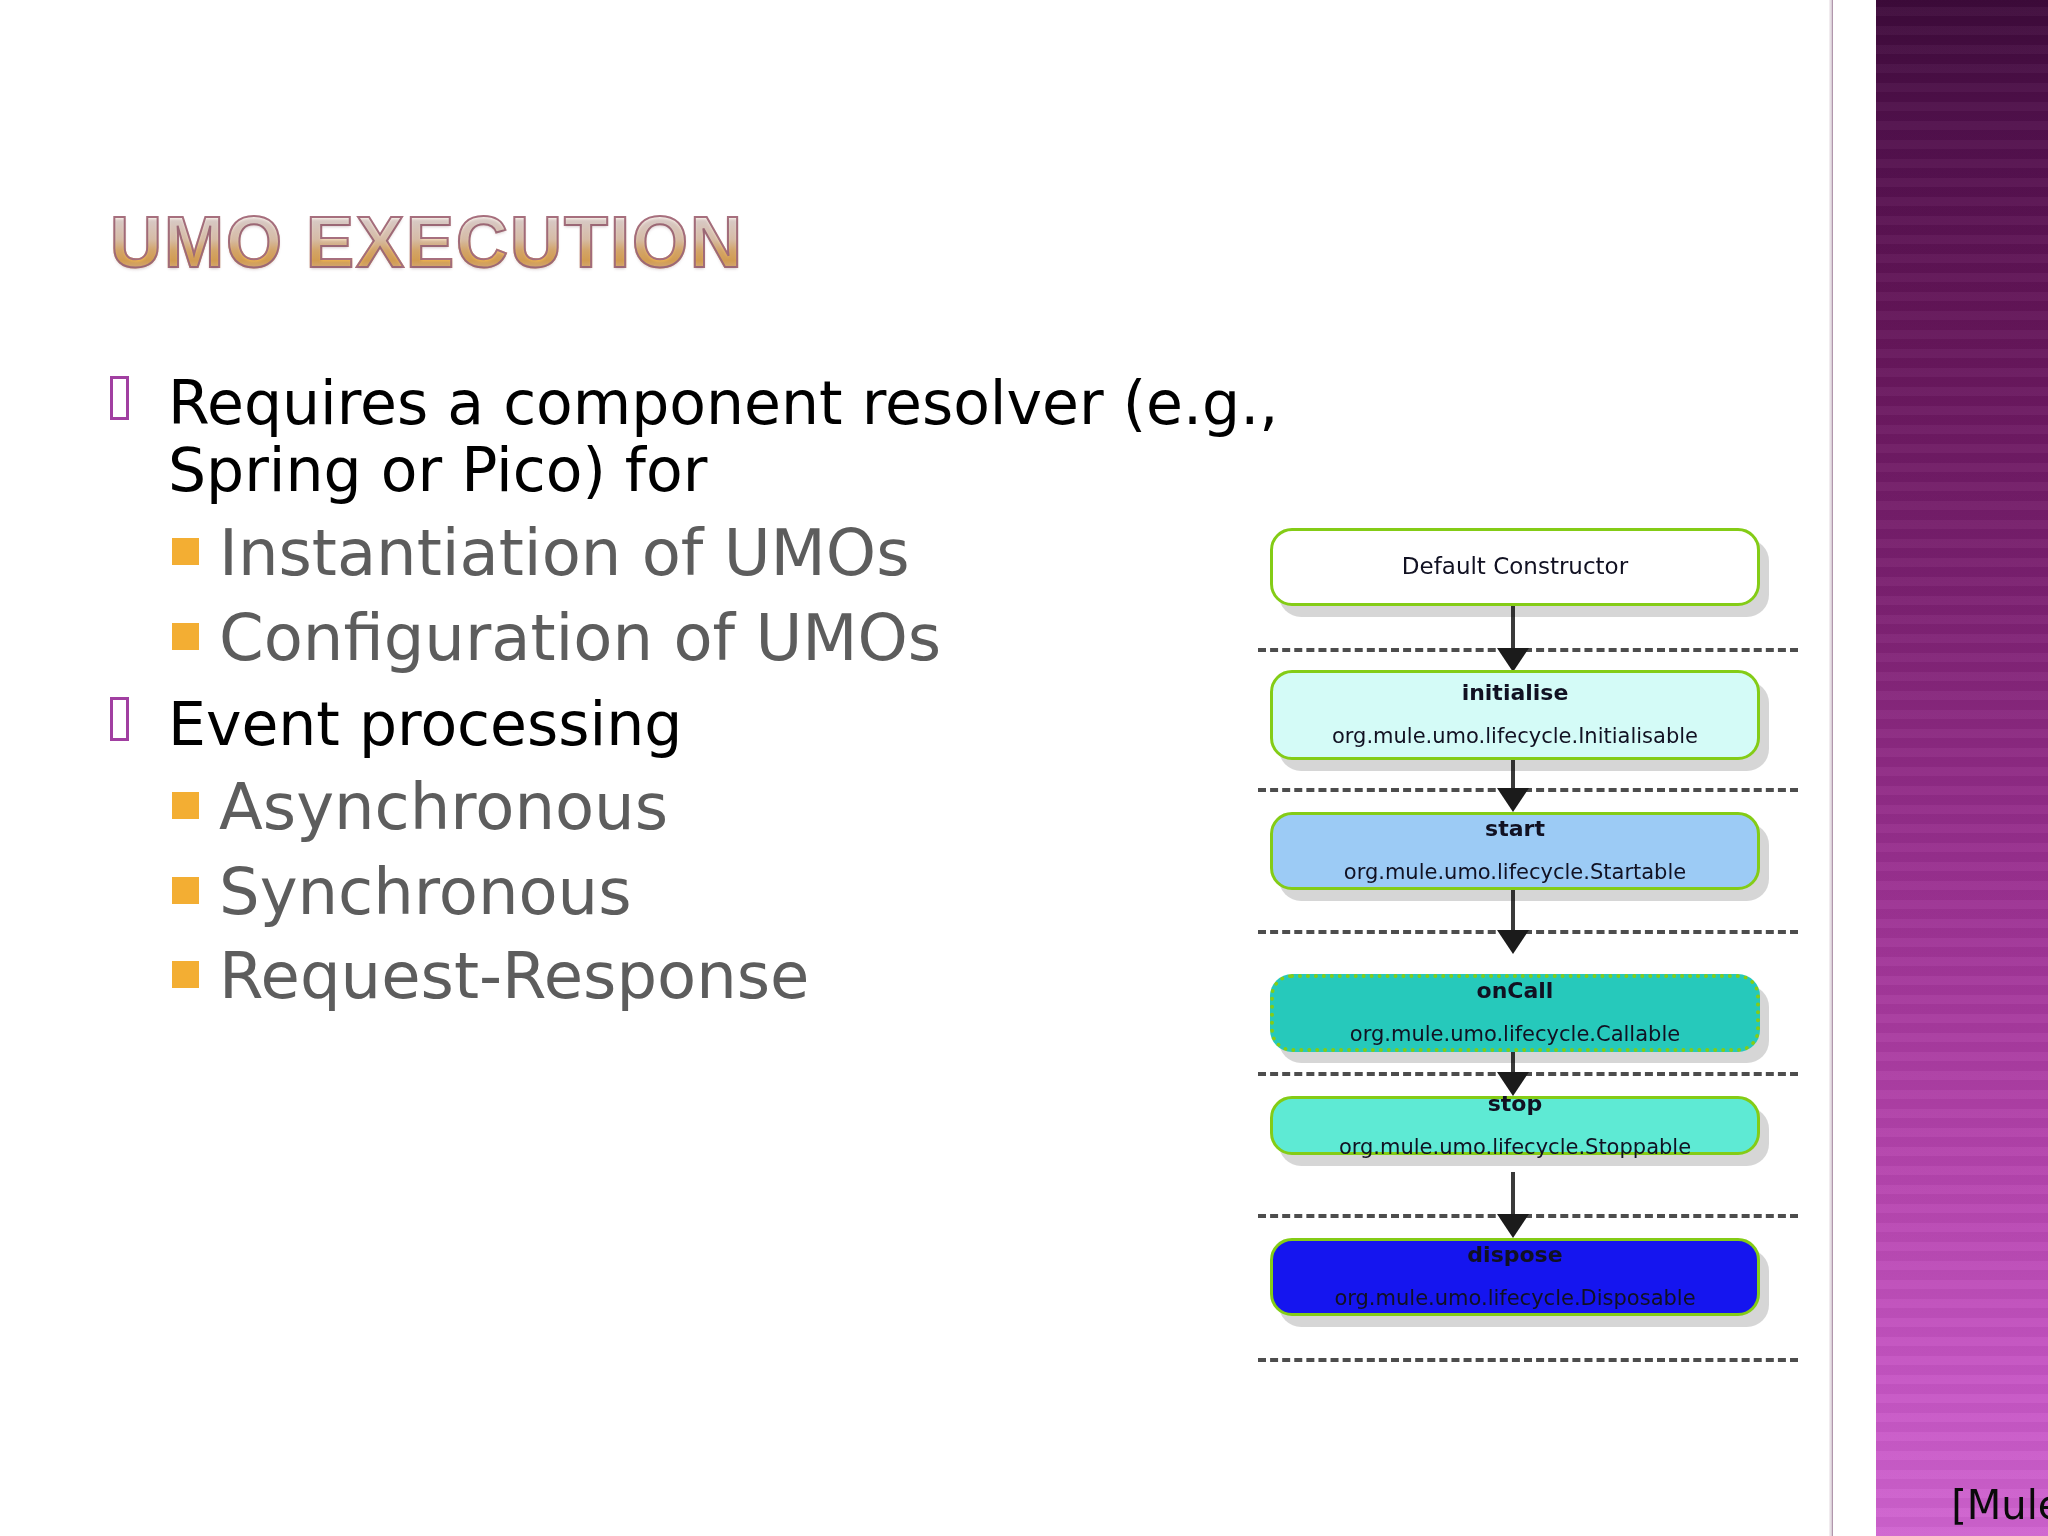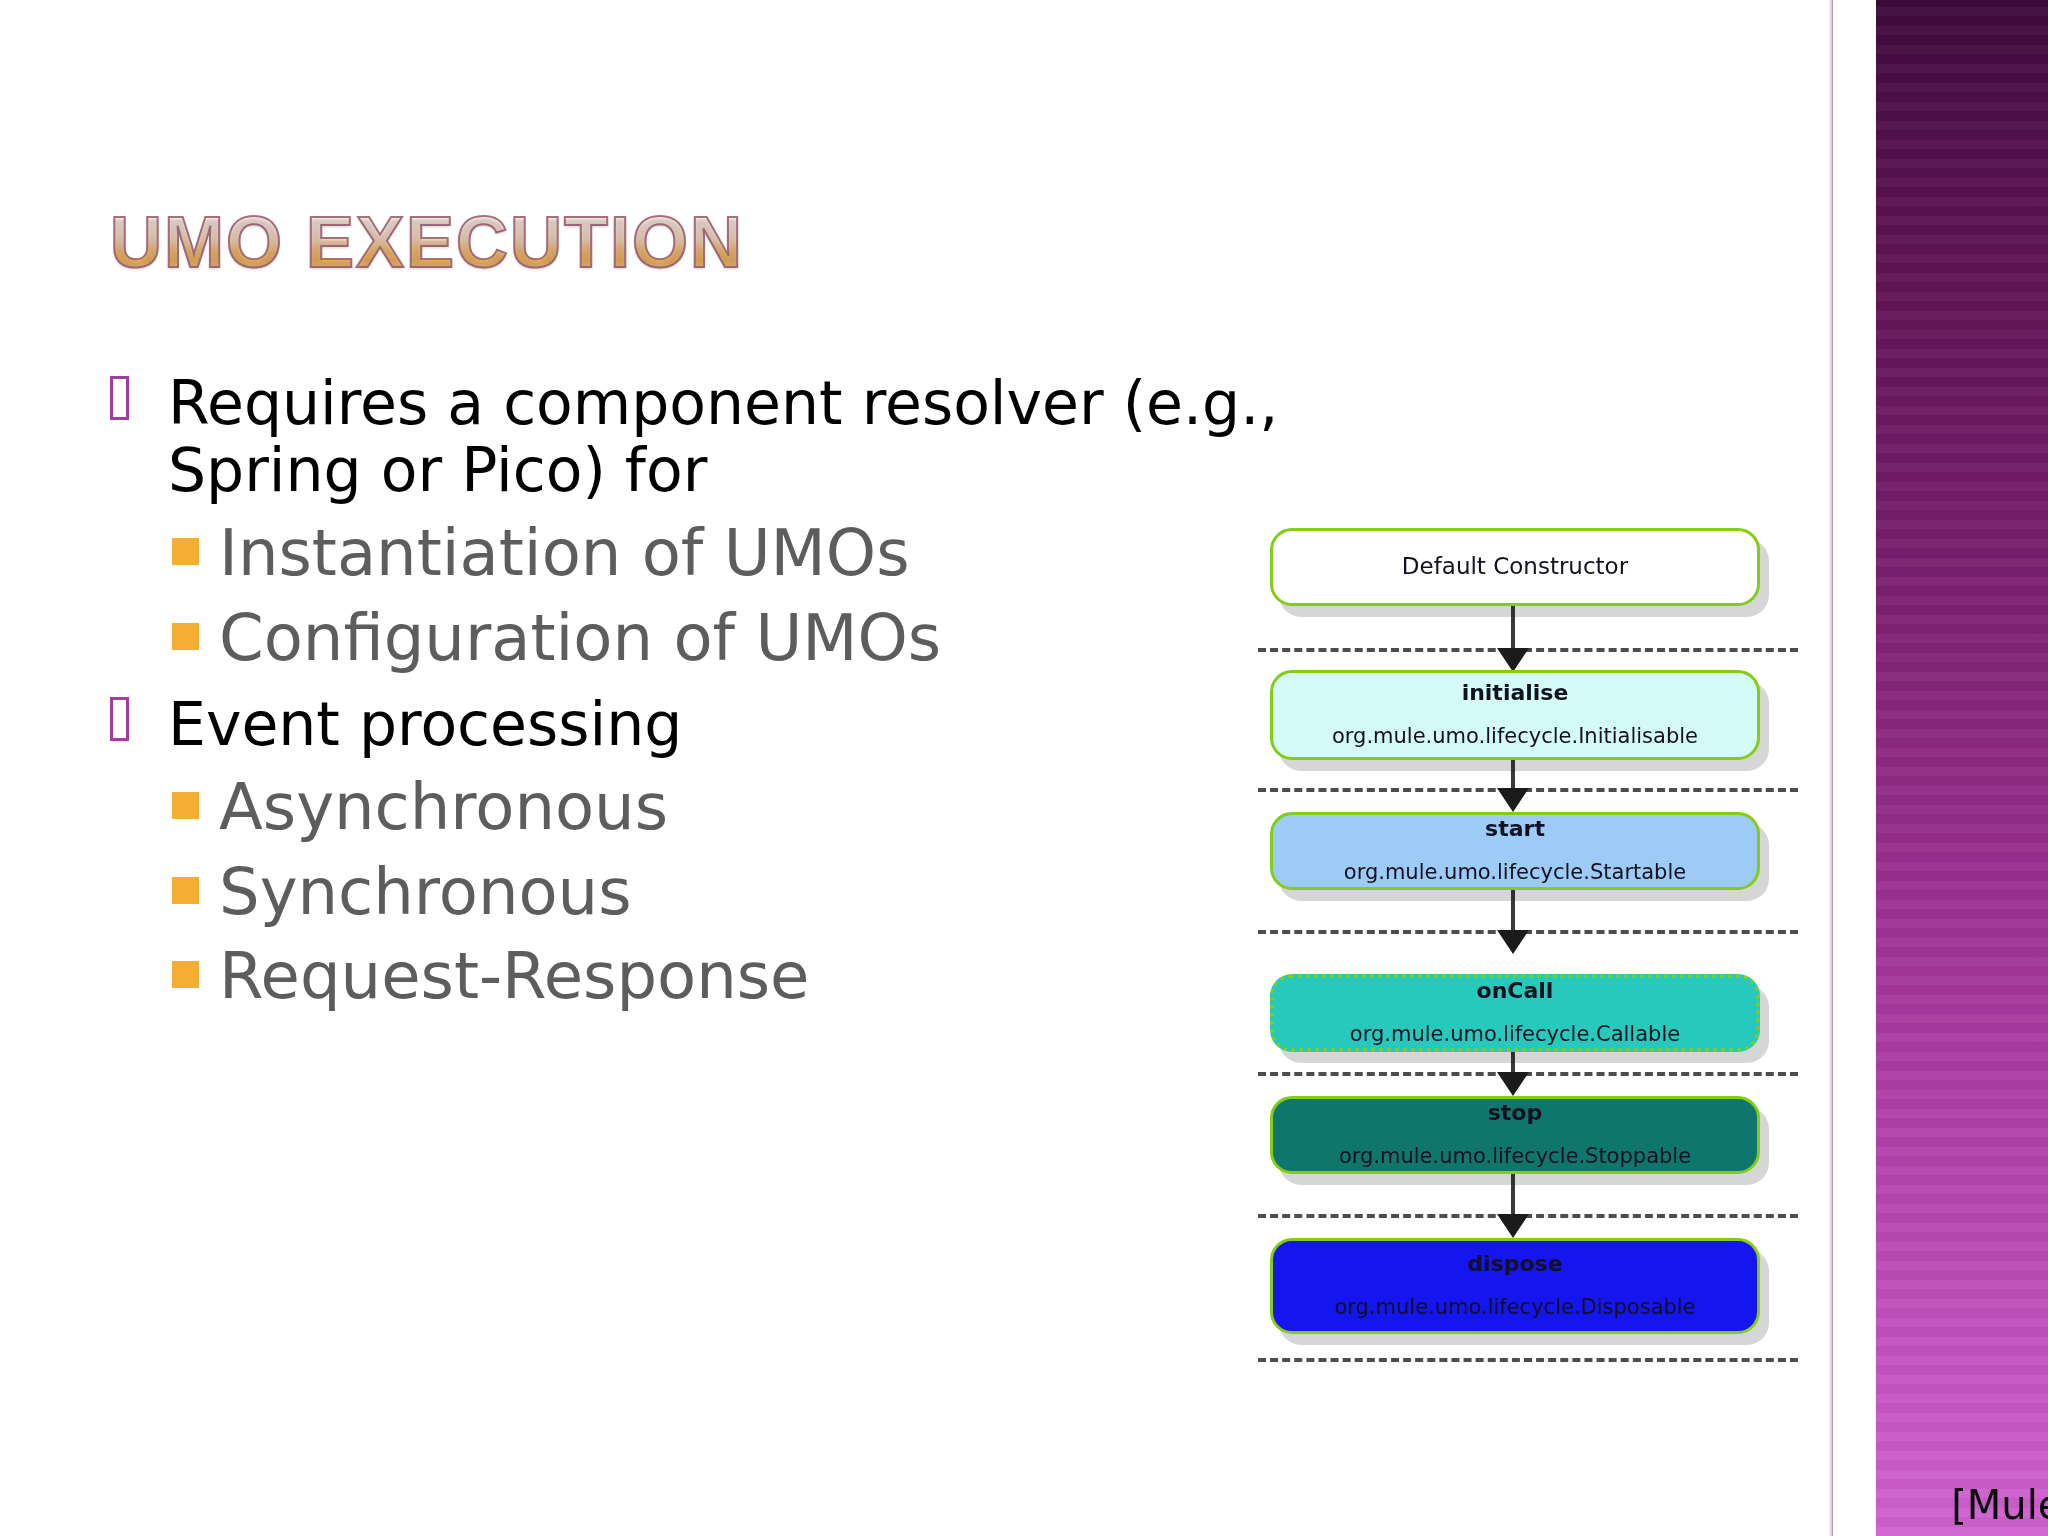--- a/index.html
+++ b/index.html
@@ -303,25 +303,25 @@
     <div class="node" style="top:294px; height:78px; background:#9ccbf5;">
       <div class="nm">start</div>
       <div class="fq">org.mule.umo.lifecycle.Startable</div>
     </div>
 
     <div class="node dotted" style="top:456px; height:78px; background:#26c9bb;">
       <div class="nm">onCall</div>
       <div class="fq">org.mule.umo.lifecycle.Callable</div>
     </div>
 
-    <div class="node" style="top:578px; height:78px; background:#0f766e;">
+    <div class="node" style="top:578px; height:59px; background:#5eead4;">
       <div class="nm">stop</div>
       <div class="fq">org.mule.umo.lifecycle.Stoppable</div>
     </div>
 
-    <div class="node" style="top:720px; height:96px; background:#1515ef;">
+    <div class="node" style="top:720px; height:78px; background:#1515ef;">
       <div class="nm">dispose</div>
       <div class="fq">org.mule.umo.lifecycle.Disposable</div>
     </div>
 
   </div>
 
 </div>
 
 </body></html>

